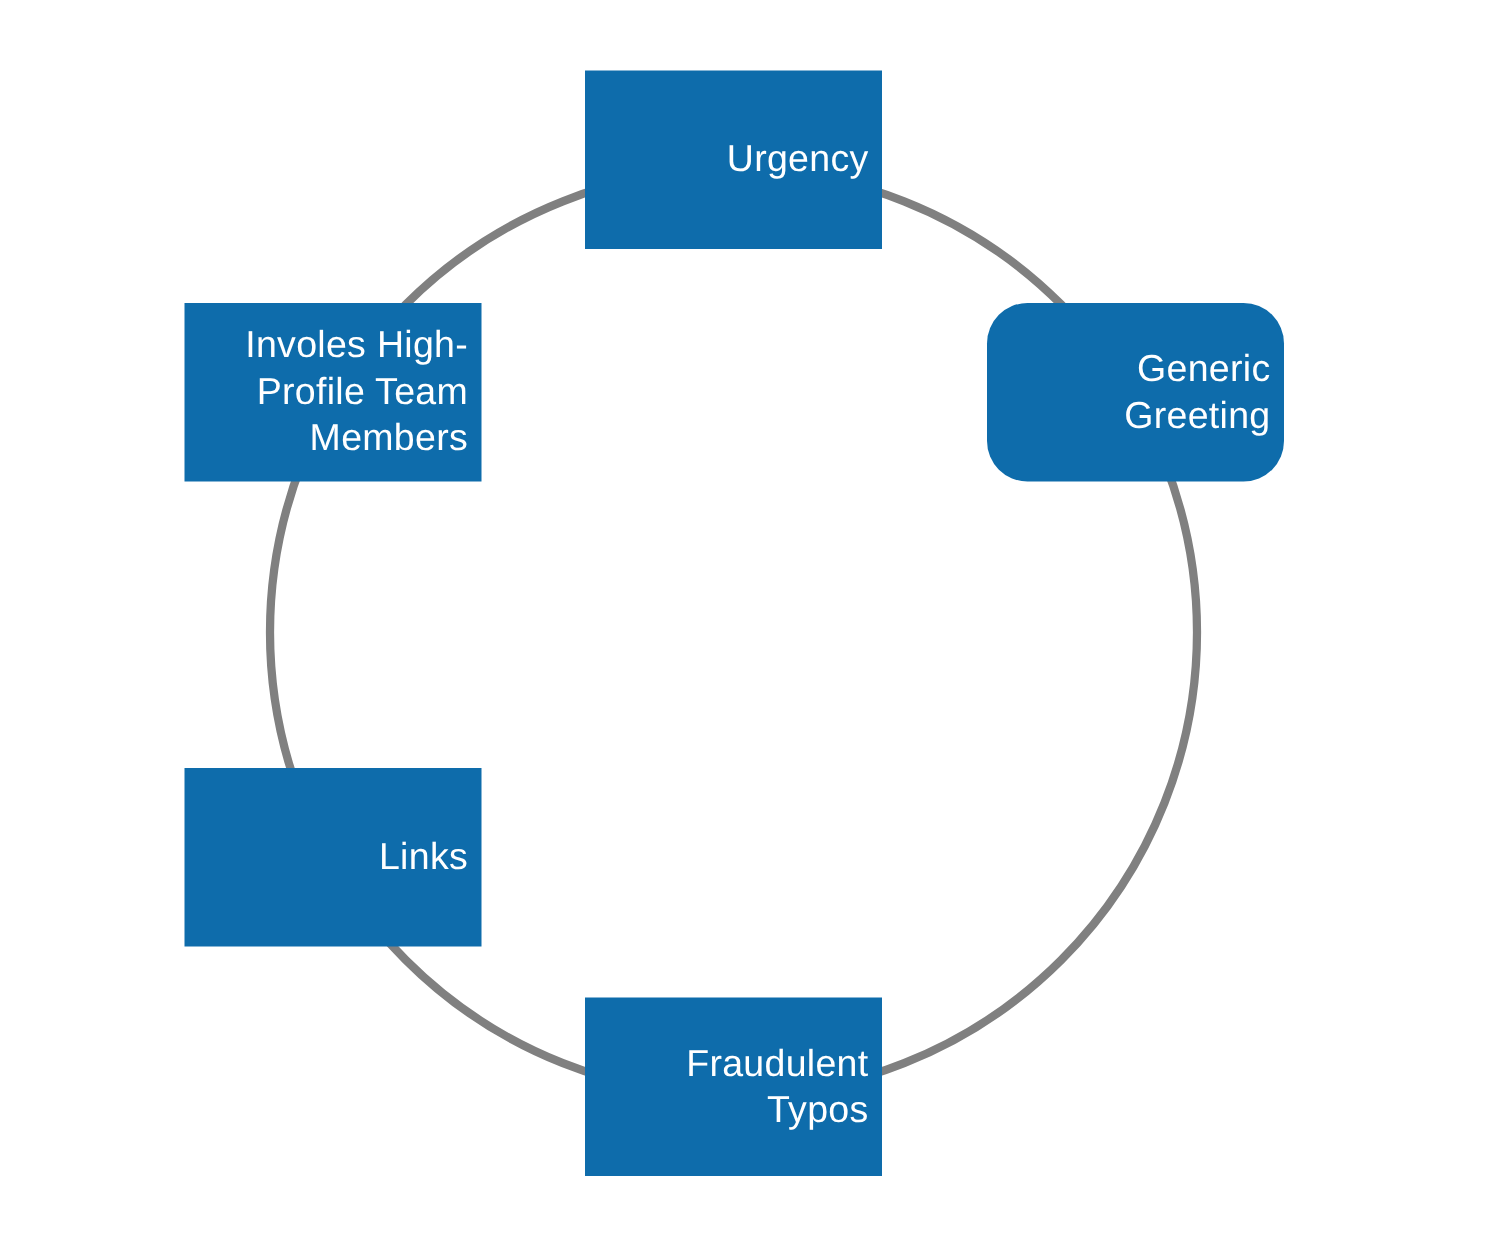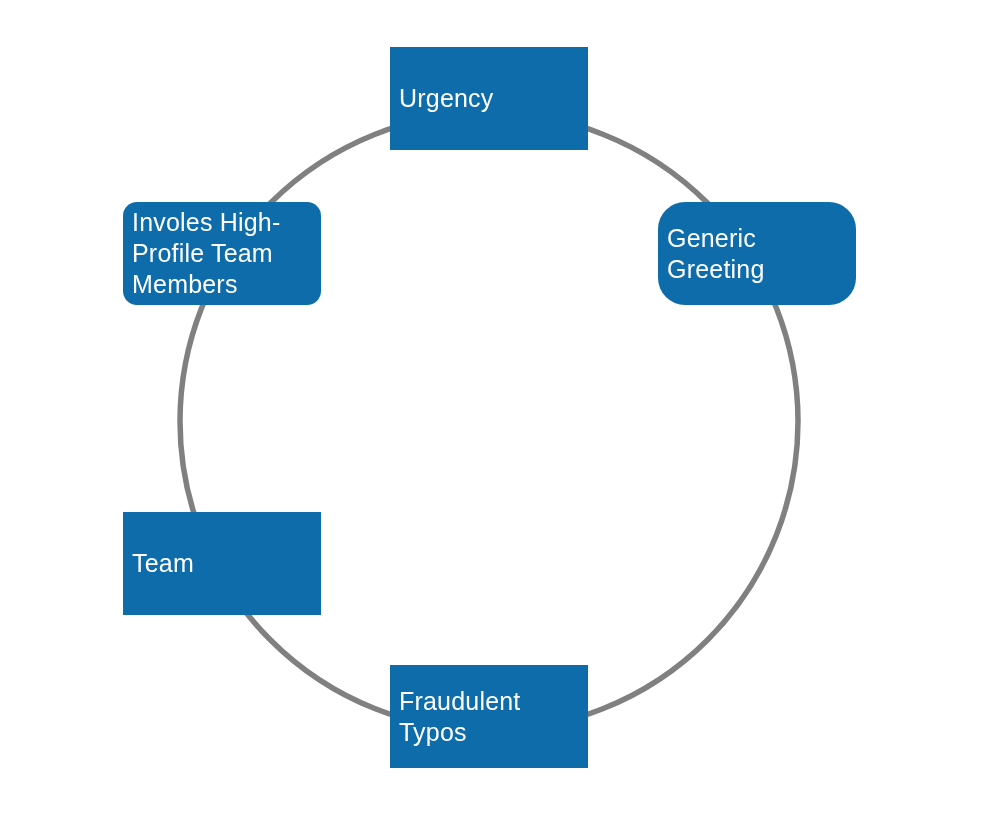--- a/index.html
+++ b/index.html
@@ -19,43 +19,43 @@
     position: absolute;
     left: 0;
     top: 0;
     width: 998px;
     height: 836px;
     z-index: 1;
   }
   .node {
     position: absolute;
     width: 198px;
-    height: 103px;
+    height: 119px;
     background: #0e6cab;
     color: #ffffff;
     display: flex;
     align-items: center;
     justify-content: center;
-    text-align: left;
+    text-align: right;
     z-index: 2;
   }
   .node .label {
     display: block;
     width: 180px;
     font-size: 25px;
     line-height: 31px;
     font-weight: 400;
     letter-spacing: 0.2px;
   }
   .pos-top          { left: 390px; top: 47px;  }
   .pos-top-right    { left: 658px; top: 202px; border-radius: 27px; }
   .pos-bottom-right { left: 658px; top: 512px; }
   .pos-bottom       { left: 390px; top: 665px; }
   .pos-bottom-left  { left: 123px; top: 512px; }
-  .pos-top-left     { left: 123px; top: 202px; border-radius: 14px; }
+  .pos-top-left     { left: 123px; top: 202px; }
 </style>
 </head>
 <body>
 
 <div class="canvas">
 
   <svg class="ring-svg" viewBox="0 0 998 836" xmlns="http://www.w3.org/2000/svg" aria-hidden="true">
     <circle cx="489" cy="421.5" r="309" fill="none" stroke="#808080" stroke-width="5.5"></circle>
   </svg>
 
@@ -66,20 +66,20 @@
   <div class="node pos-top-right">
     <span class="label">Generic Greeting</span>
   </div>
 
 
   <div class="node pos-bottom">
     <span class="label">Fraudulent Typos</span>
   </div>
 
   <div class="node pos-bottom-left">
-    <span class="label">Team</span>
+    <span class="label">Links</span>
   </div>
 
   <div class="node pos-top-left">
     <span class="label">Involes High-Profile Team Members</span>
   </div>
 
 </div>
 
 </body></html>

